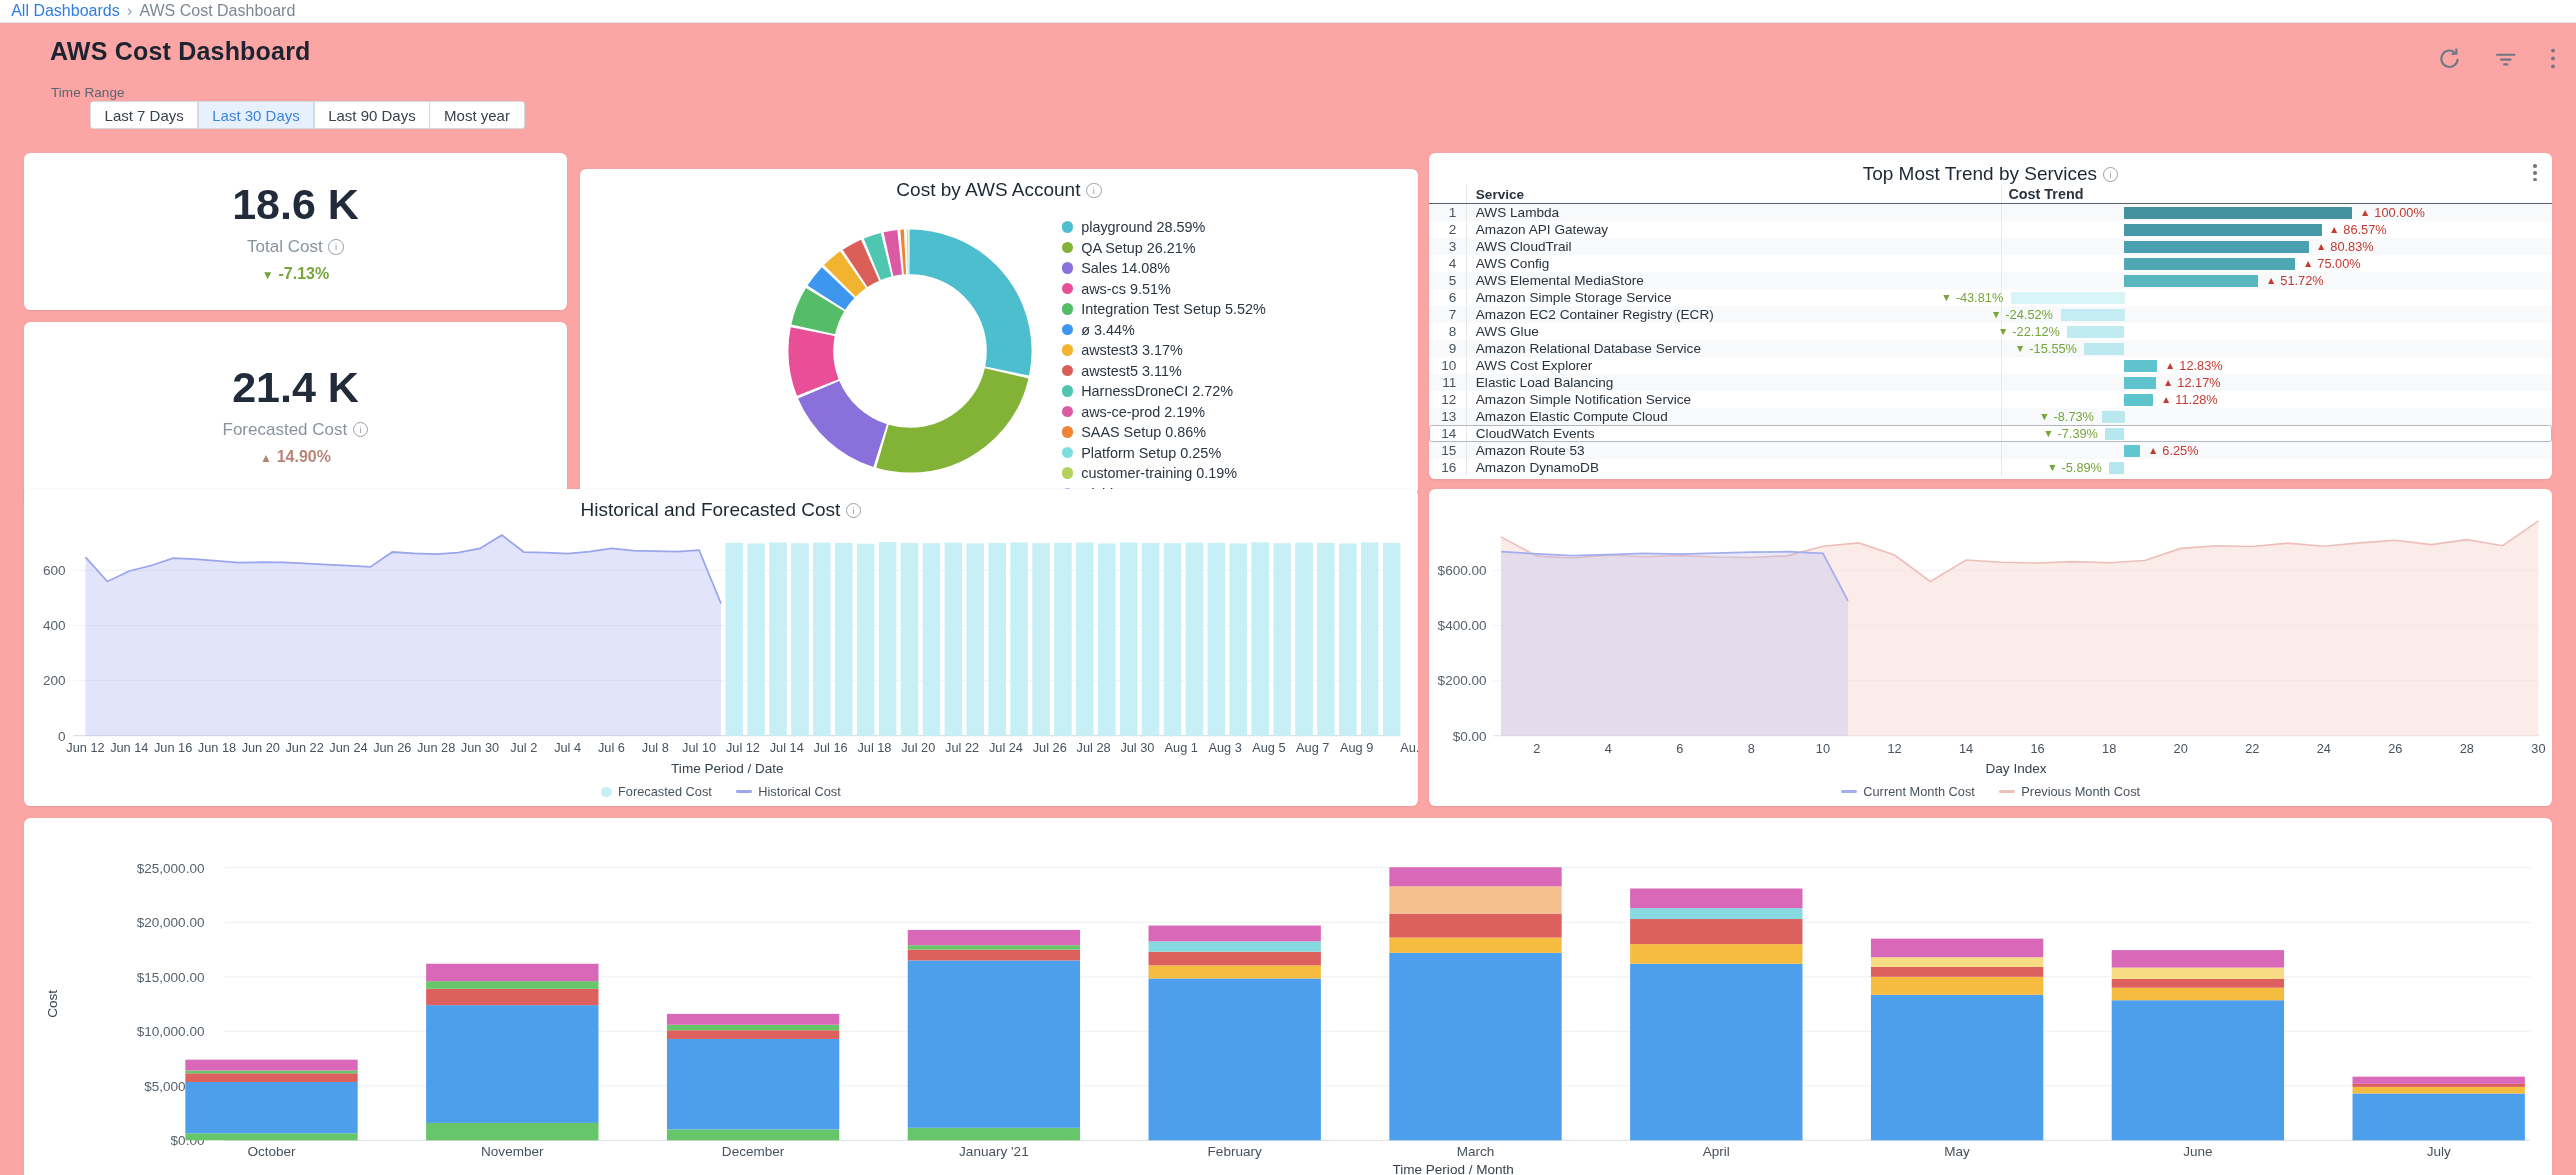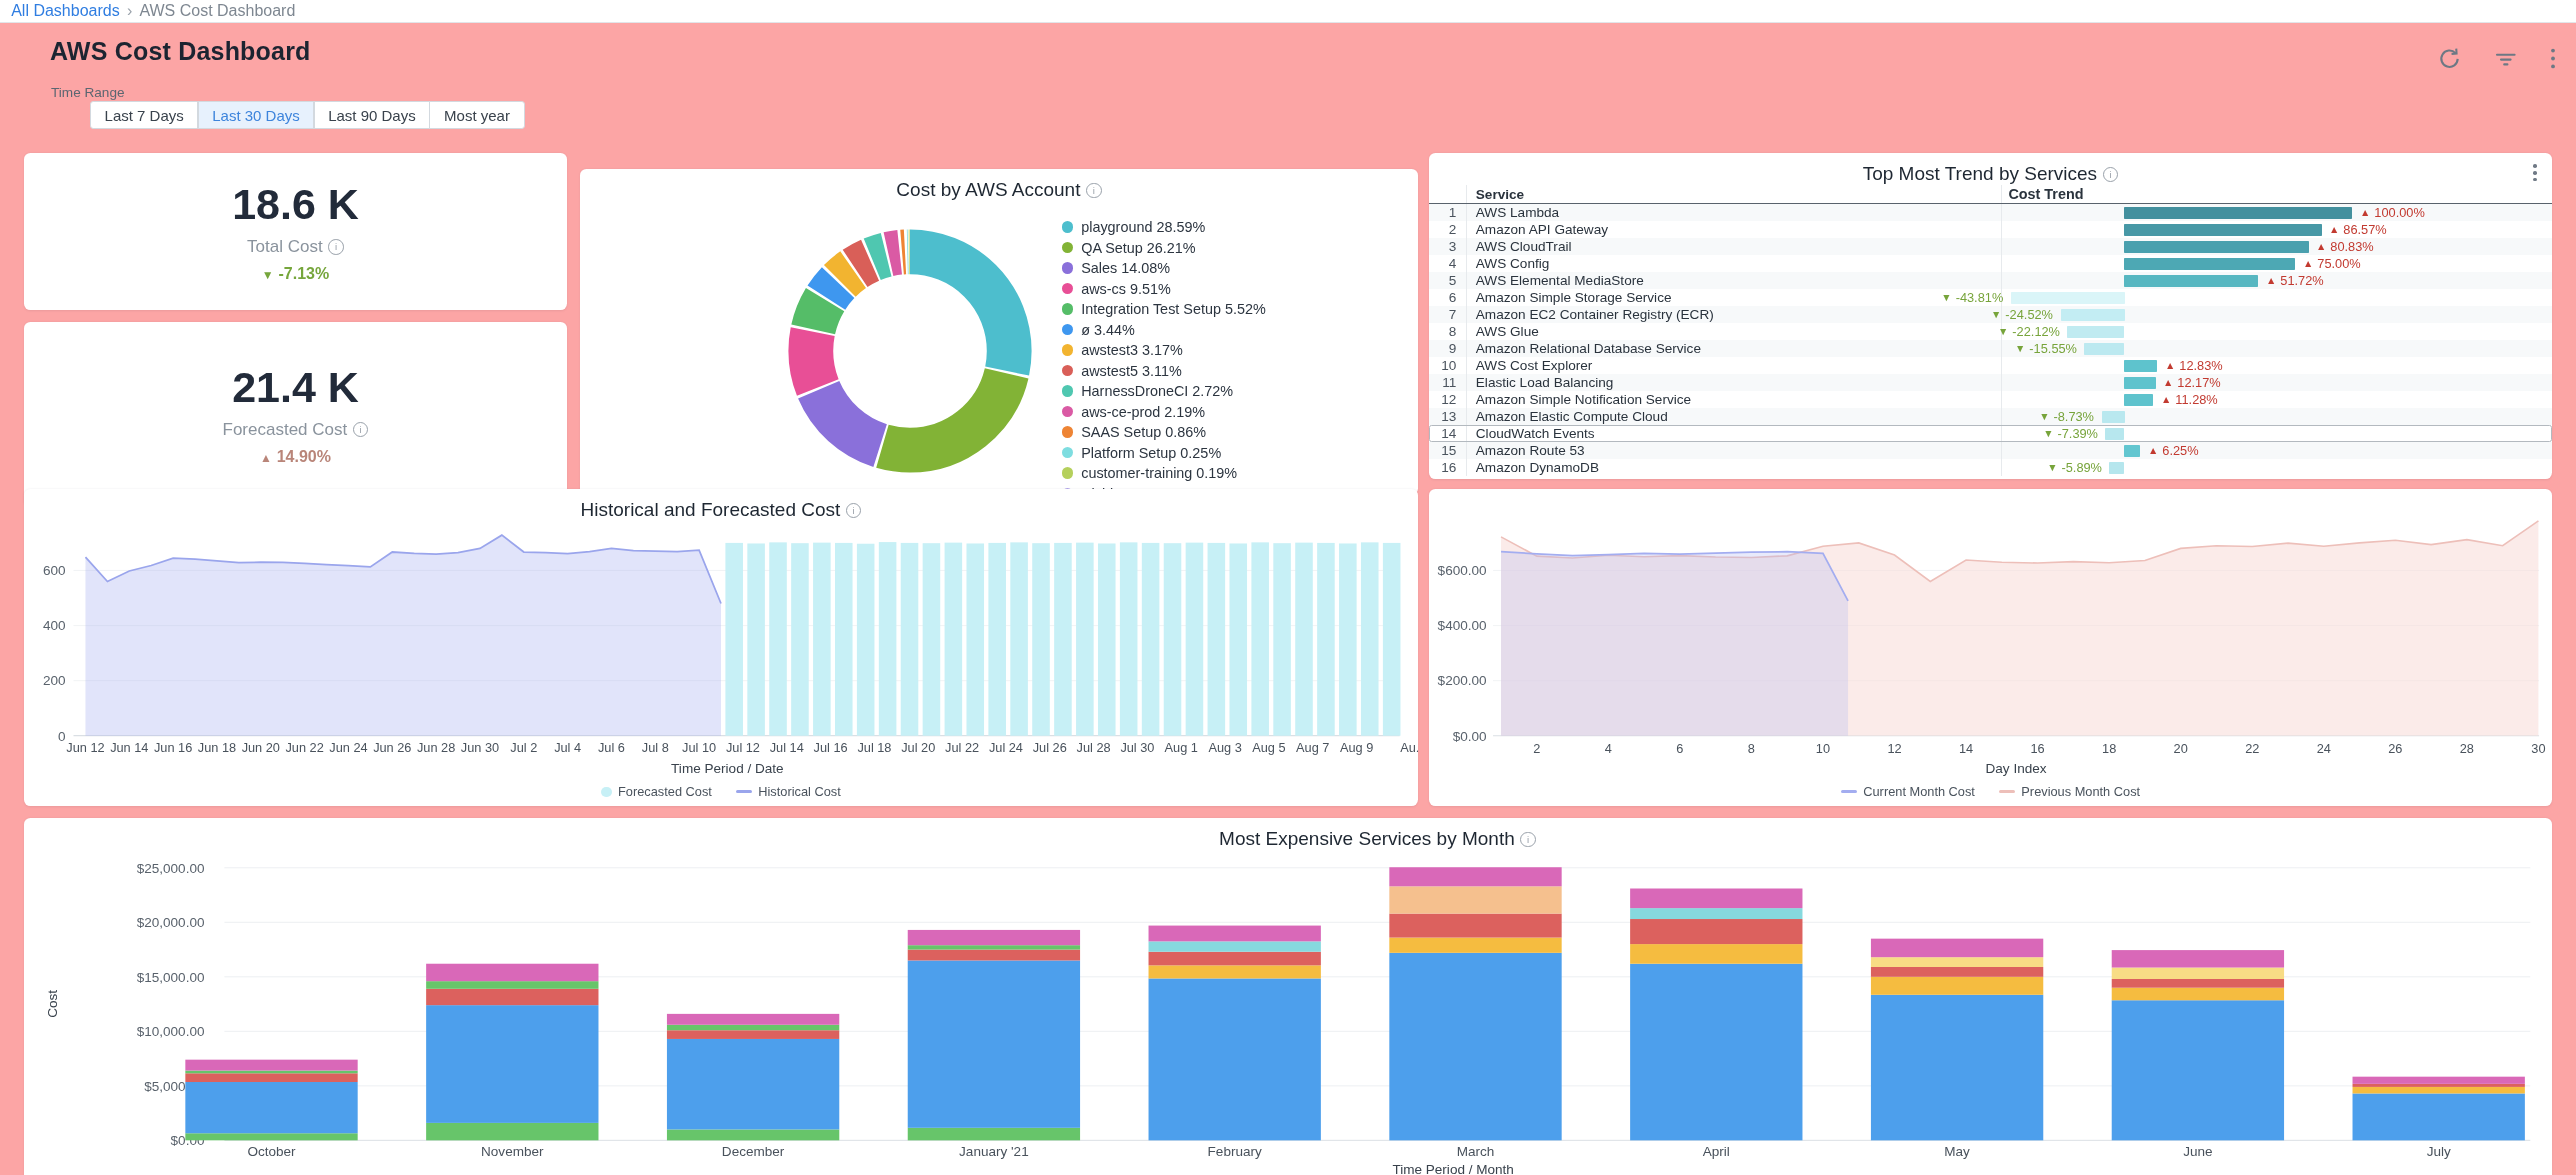--- a/index.html
+++ b/index.html
@@ -474,21 +474,20 @@
         <text x="1389.1999999999998" y="330" text-anchor="middle" font-size="16" fill="#49525c">30</text>
         <text x="735" y="356" text-anchor="middle" font-size="17" fill="#39424c">Day Index</text>
       </svg>
     <div class="chart-legend" id="cvl-legend">
         <span><span class="lg-dash" style="background:#a3adf0"></span>Current Month Cost</span>
         <span><span class="lg-dash" style="background:#edbfb9"></span>Previous Month Cost</span>
       </div>
   </div>
 
   <div class="card" style="left:24px;top:818px;width:2528px;height:375px;">
-    <div class="card-title" style="left:200px;right:21px;"><span>Most Expensive Services by Month</span><span class="info">i</span></div>
     <svg id="monthly-svg" width="2528" height="375" style="position:absolute;left:0;top:0;" viewBox="0 0 3166 470">
         <line x1="250" y1="404" x2="3140" y2="404" stroke="#dadfe4" stroke-width="1.2"></line>
         <text x="225" y="410" text-anchor="end" font-size="17" fill="#59626c">$0.00</text>
         <line x1="250" y1="335.68" x2="3140" y2="335.68" stroke="#eceef1" stroke-width="1.2"></line>
         <text x="225" y="341.68" text-anchor="end" font-size="17" fill="#59626c">$5,000.00</text>
         <line x1="250" y1="267.36" x2="3140" y2="267.36" stroke="#eceef1" stroke-width="1.2"></line>
         <text x="225" y="273.36" text-anchor="end" font-size="17" fill="#59626c">$10,000.00</text>
         <line x1="250" y1="199.04" x2="3140" y2="199.04" stroke="#eceef1" stroke-width="1.2"></line>
         <text x="225" y="205.04" text-anchor="end" font-size="17" fill="#59626c">$15,000.00</text>
         <line x1="250" y1="130.71999999999997" x2="3140" y2="130.71999999999997" stroke="#eceef1" stroke-width="1.2"></line>

